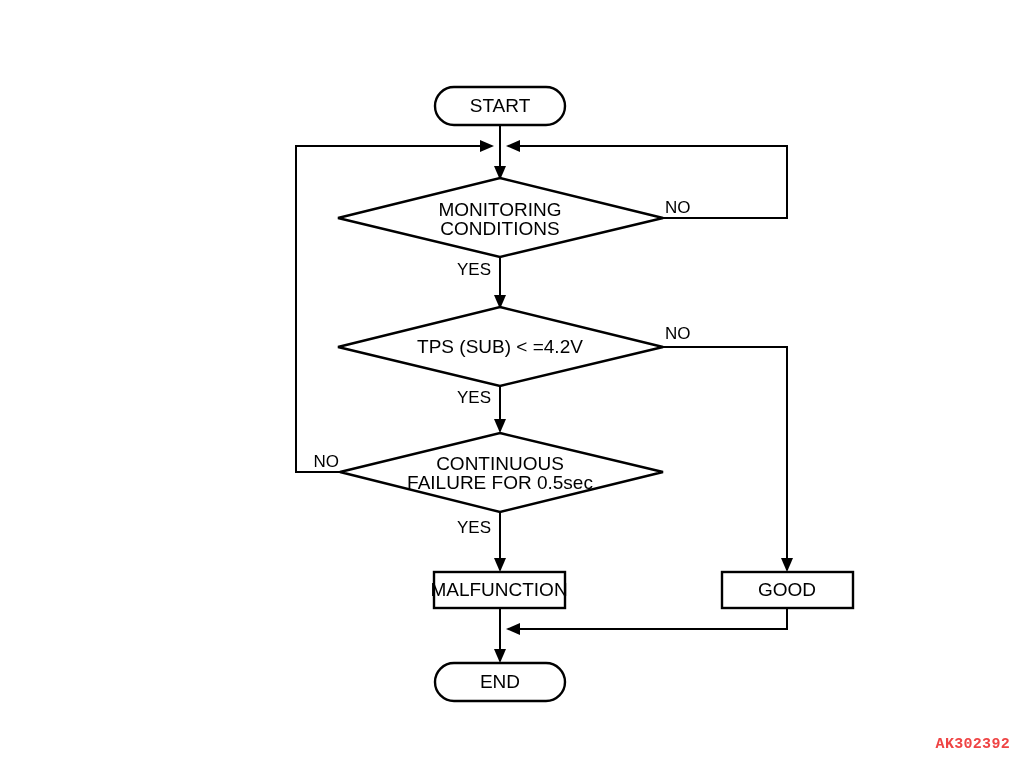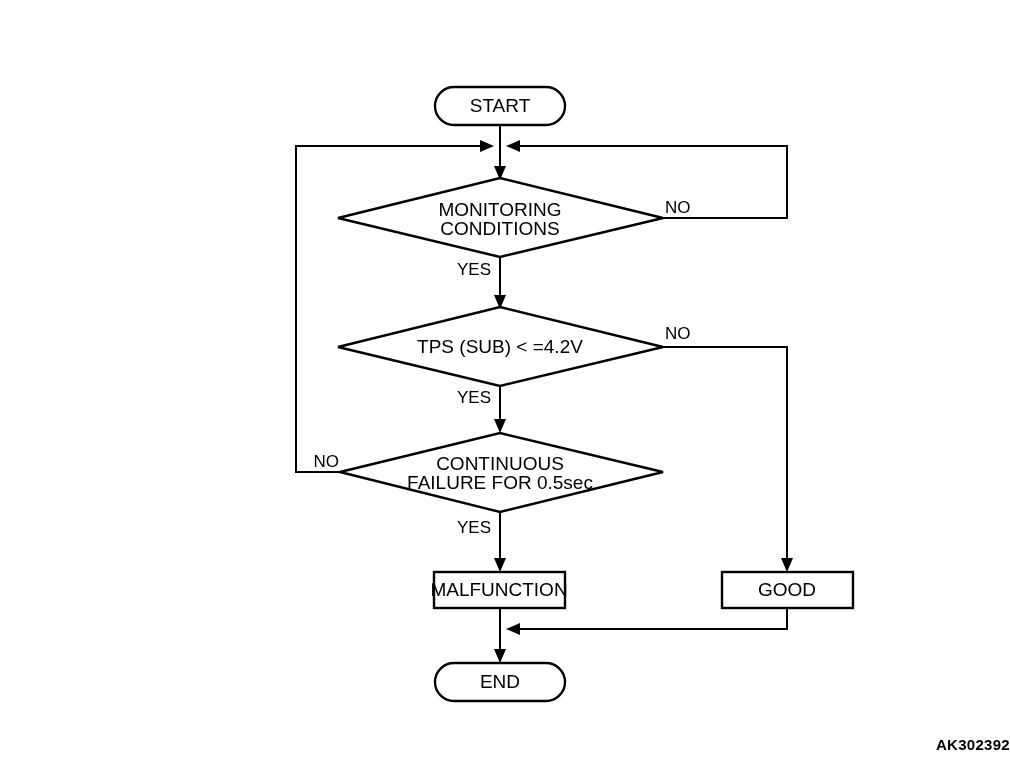--- a/index.html
+++ b/index.html
@@ -53,24 +53,24 @@
     font-size: 17px;
     fill: #000000;
     dominant-baseline: middle;
   }
   .edge-label.right-anchor { text-anchor: end; }
   .edge-label.left-anchor { text-anchor: start; }
   .ref-code {
     position: absolute;
     right: 28px;
     bottom: 22px;
-    font-family: Liberation Sans, sans-serif;
+    font-family: Liberation Mono, monospace;
     font-size: 15px;
     font-weight: bold;
-    color: #000000;
+    color: #ef4444;
     letter-spacing: 0.3px;
   }
 </style>
 </head>
 <body>
 
 <div id="flow-root">
   <svg class="flow-canvas" viewBox="0 0 1010 775">
 
     <line class="connector" x1="472" y1="125" x2="472" y2="178"></line>

